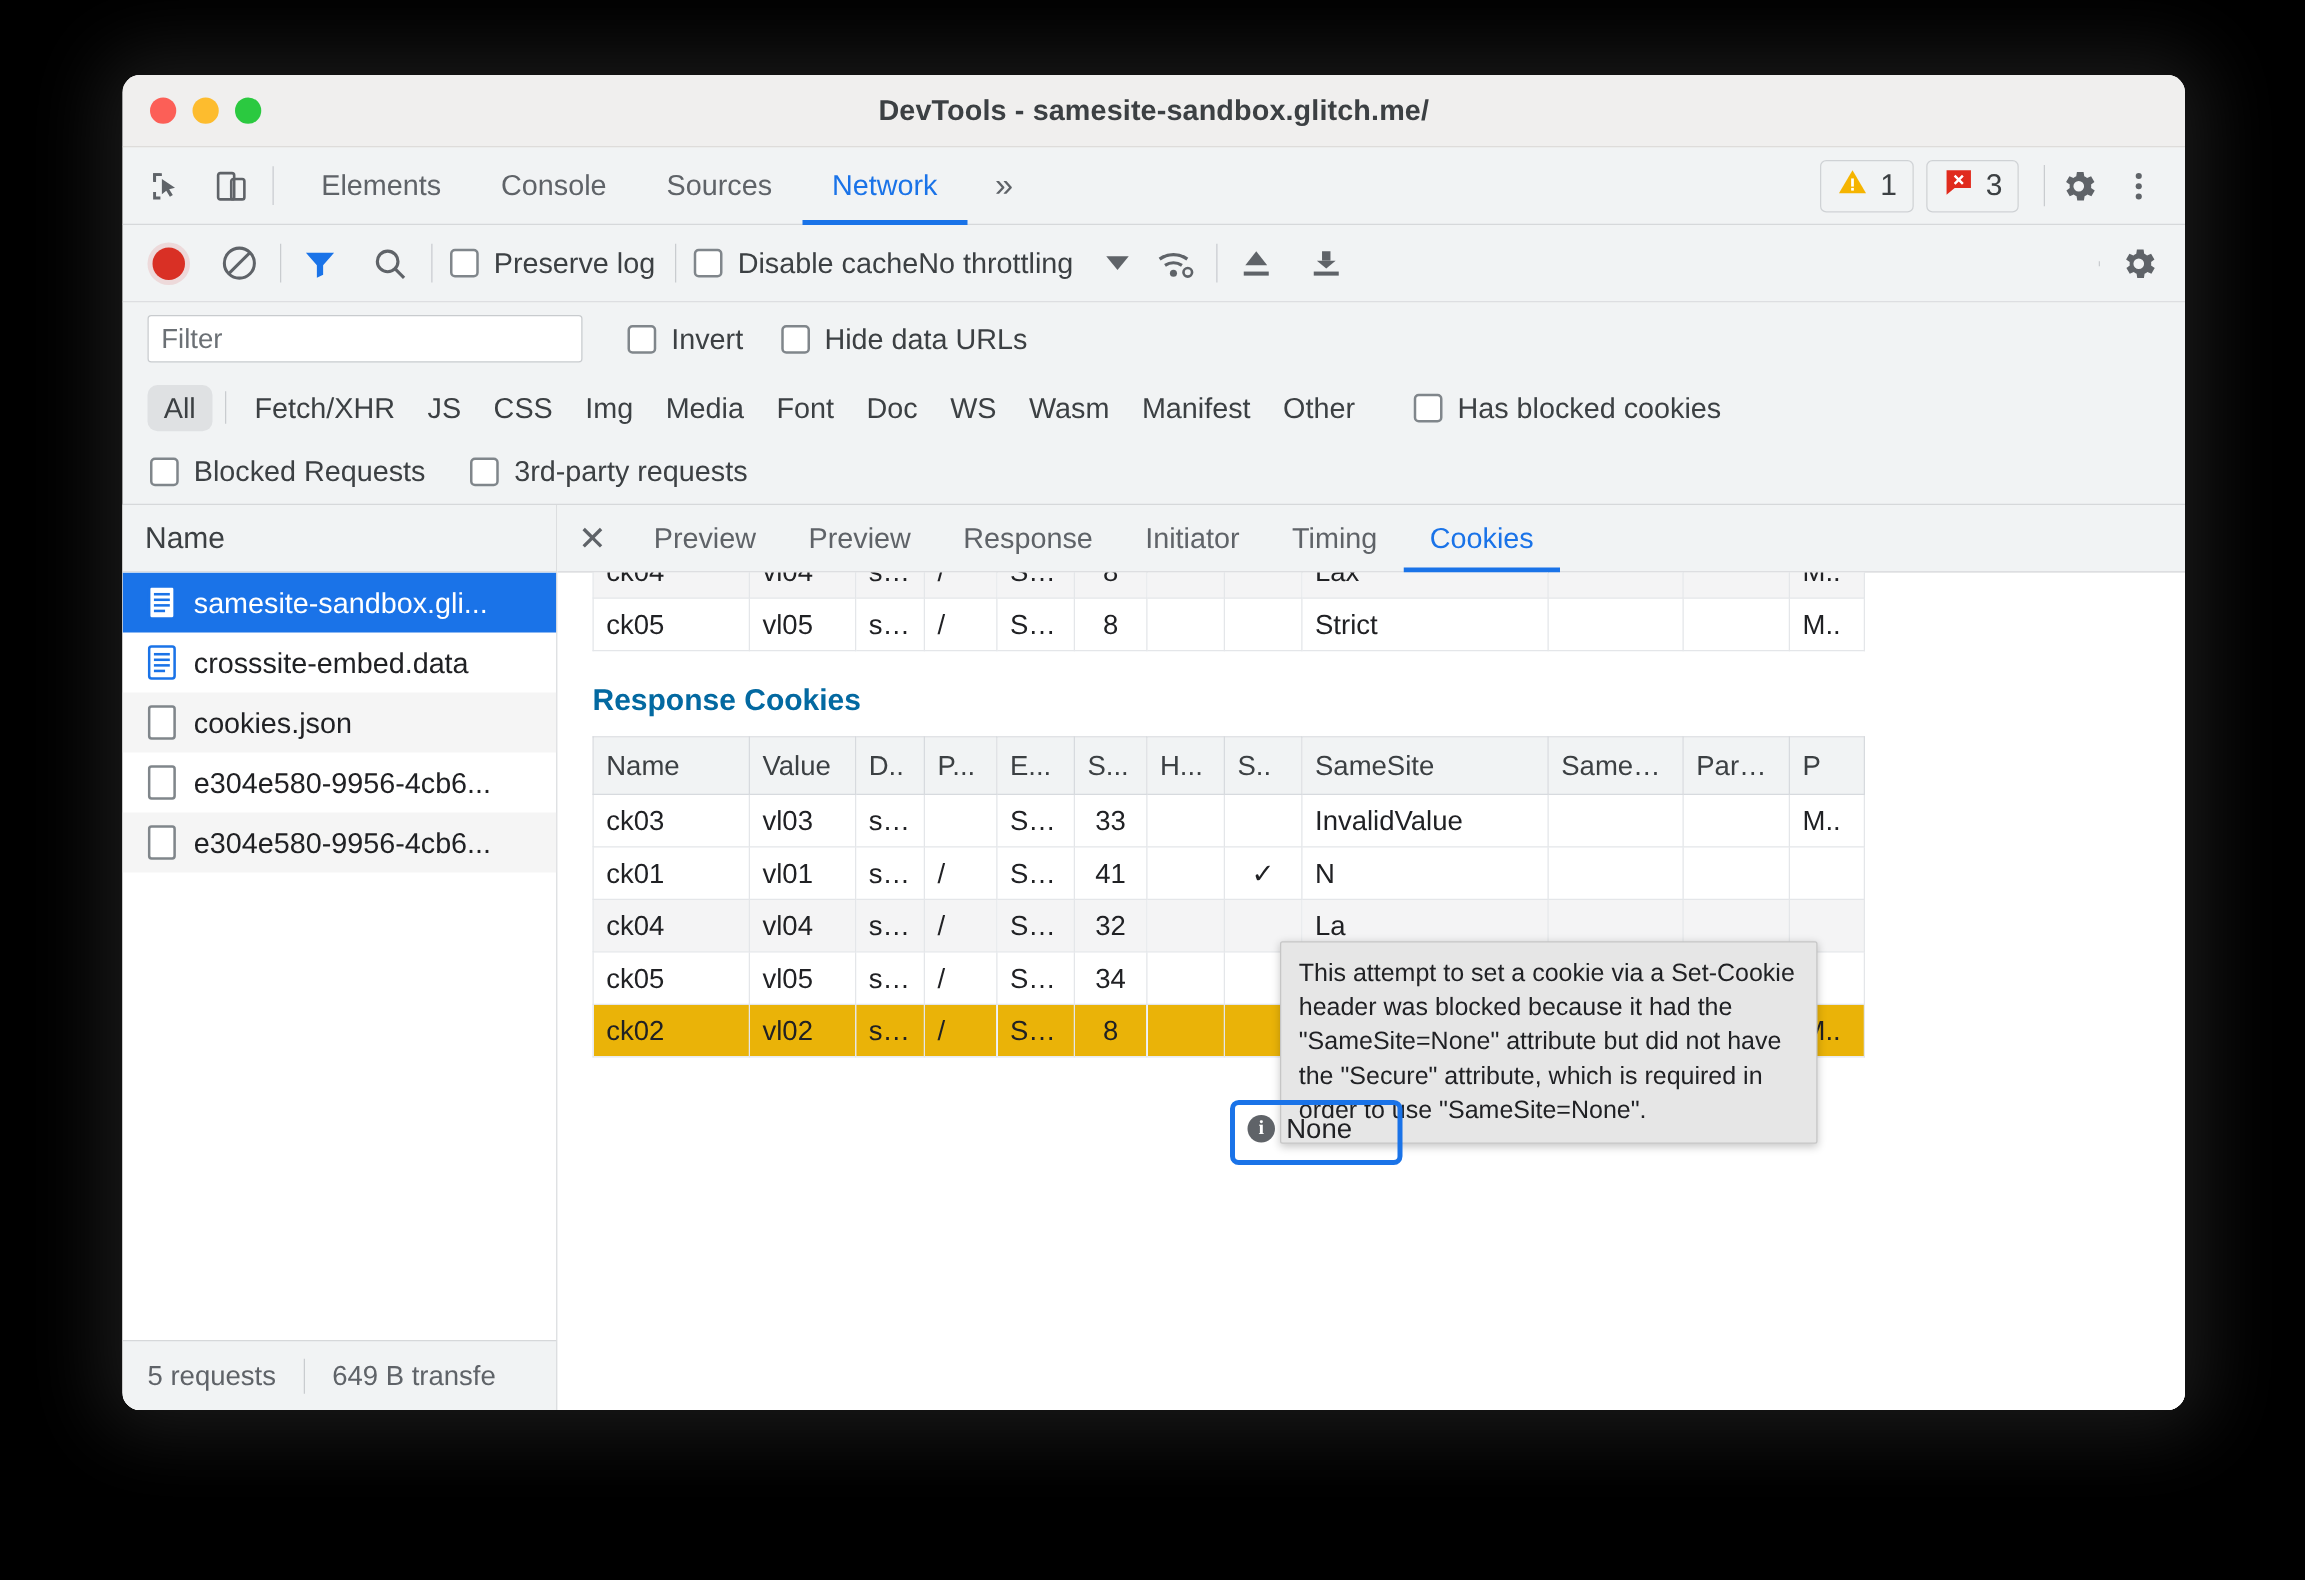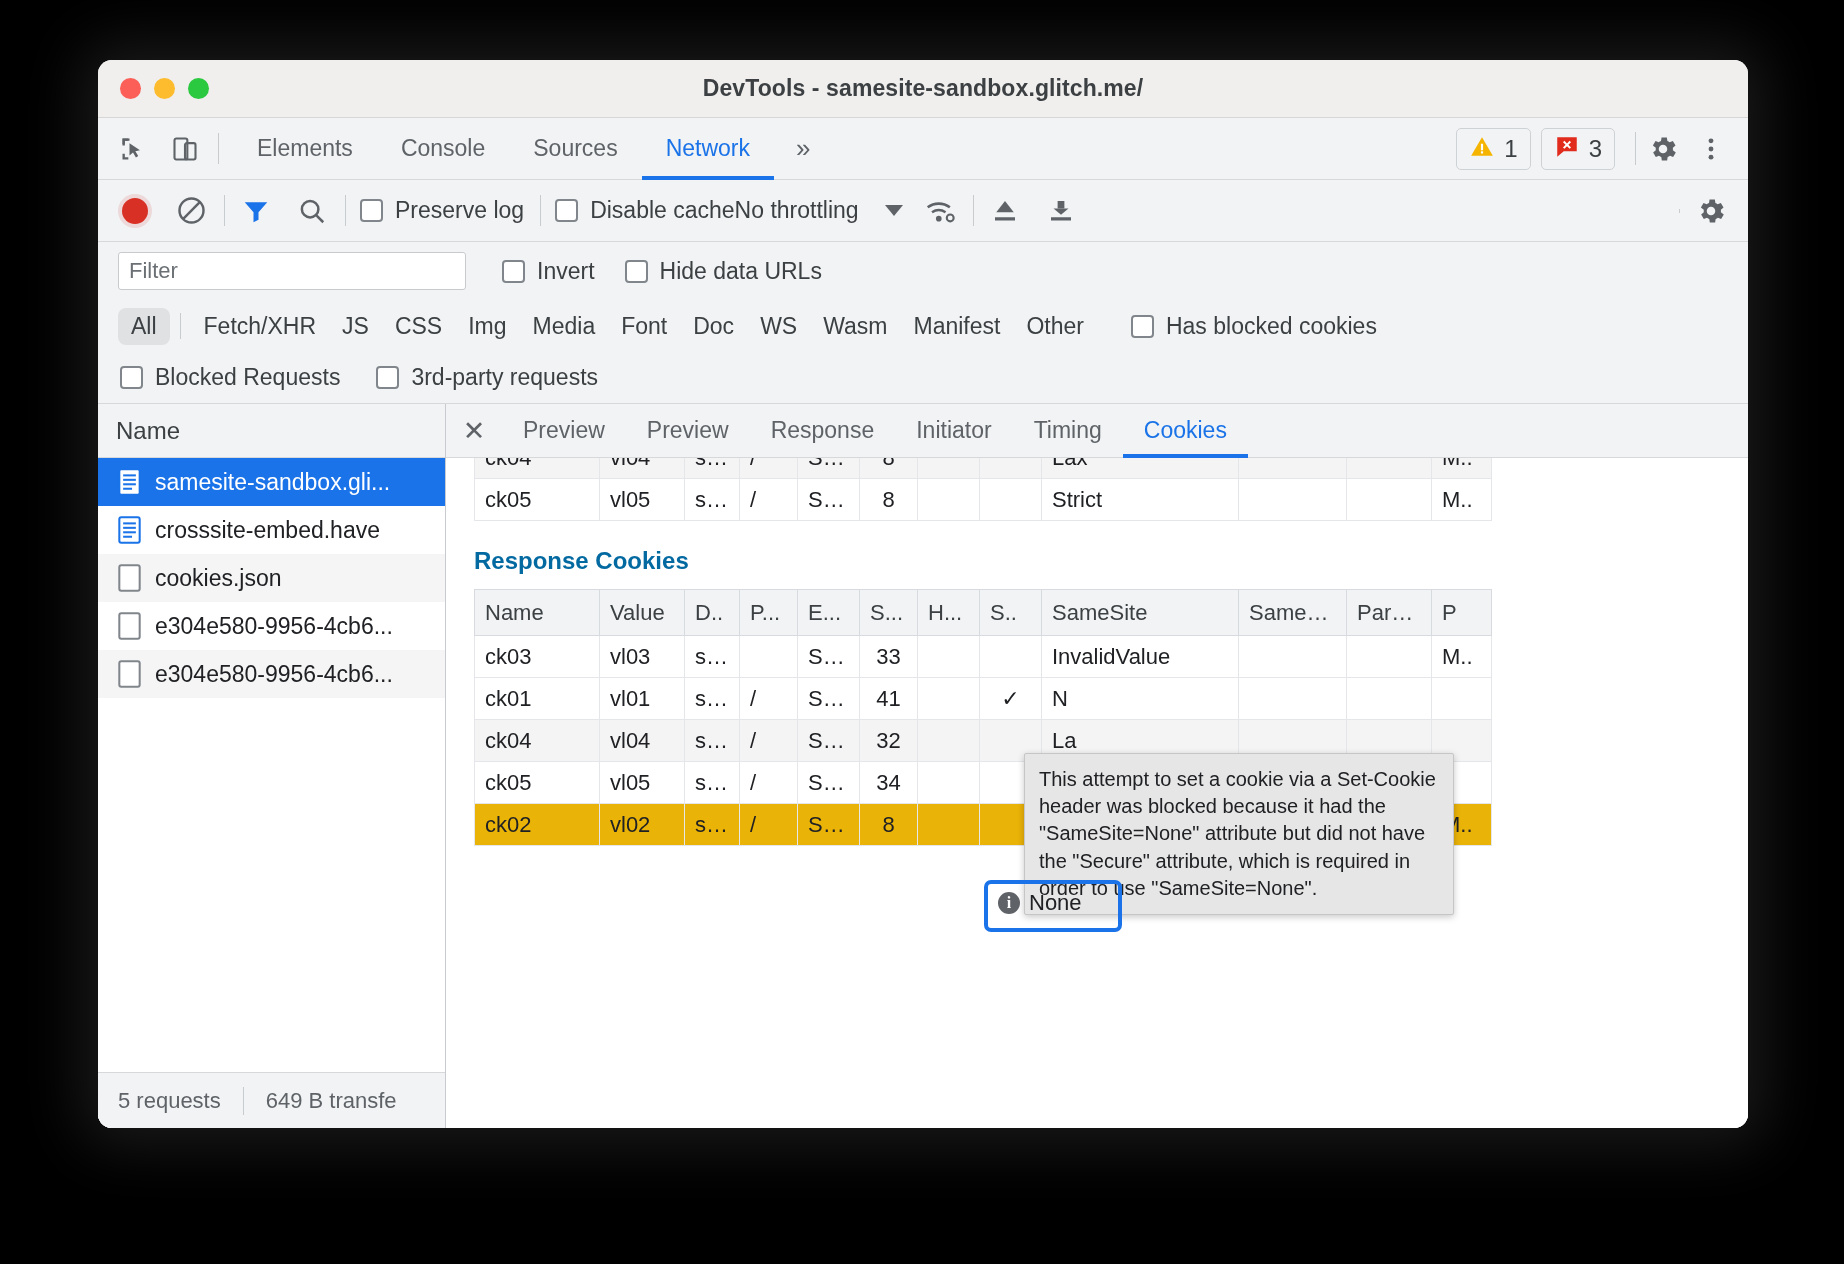--- a/index.html
+++ b/index.html
@@ -576,21 +576,21 @@
               <svg width="23" height="28" viewBox="0 0 18 22">
                 <rect x="1" y="1" width="16" height="20" rx="1.5" fill="#fff" stroke="#1a73e8" stroke-width="1.6"></rect>
                 <g fill="#1a73e8">
                     <rect x="4" y="5" width="10" height="1.6"></rect>
                     <rect x="4" y="8.5" width="10" height="1.6"></rect>
                     <rect x="4" y="12" width="10" height="1.6"></rect>
                     <rect x="4" y="15.5" width="7" height="1.6"></rect>
                   </g>
               </svg>
             </span>
-            <span>crosssite-embed.have</span>
+            <span>crosssite-embed.data</span>
           </div>
 
           <div class="filerow alt">
             <span class="doc-ico">
               <svg width="23" height="28" viewBox="0 0 18 22">
                 <rect x="1" y="1" width="16" height="20" rx="1.5" fill="#fff" stroke="#80868b" stroke-width="1.6"></rect>
               </svg>
             </span>
             <span>cookies.json</span>
           </div>

